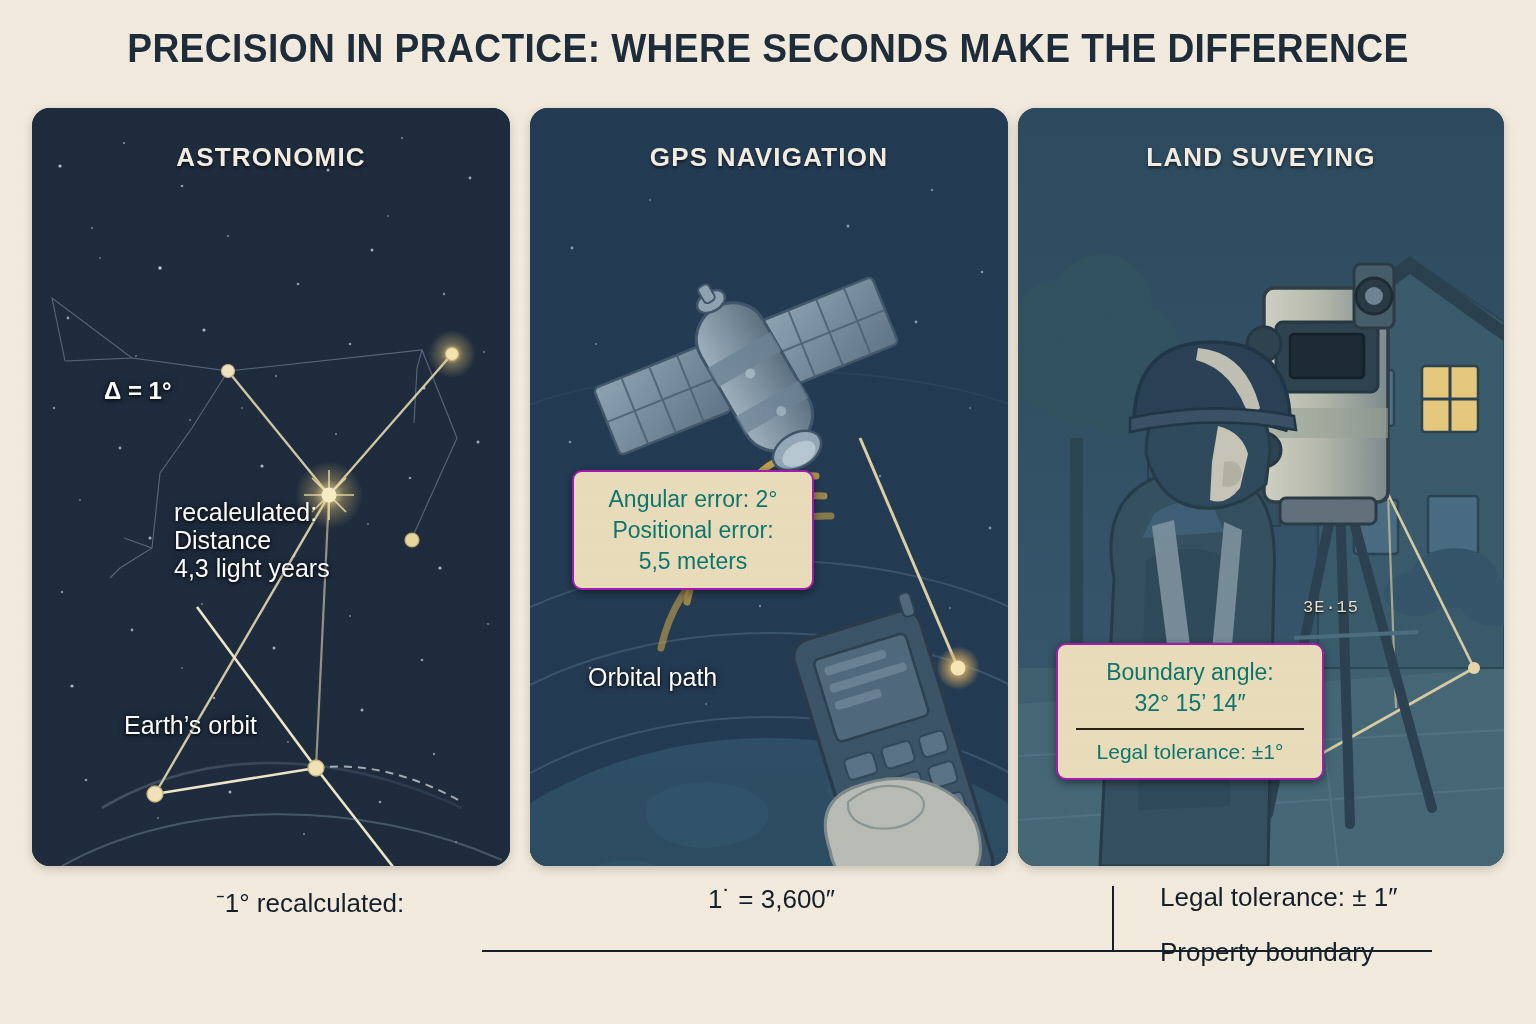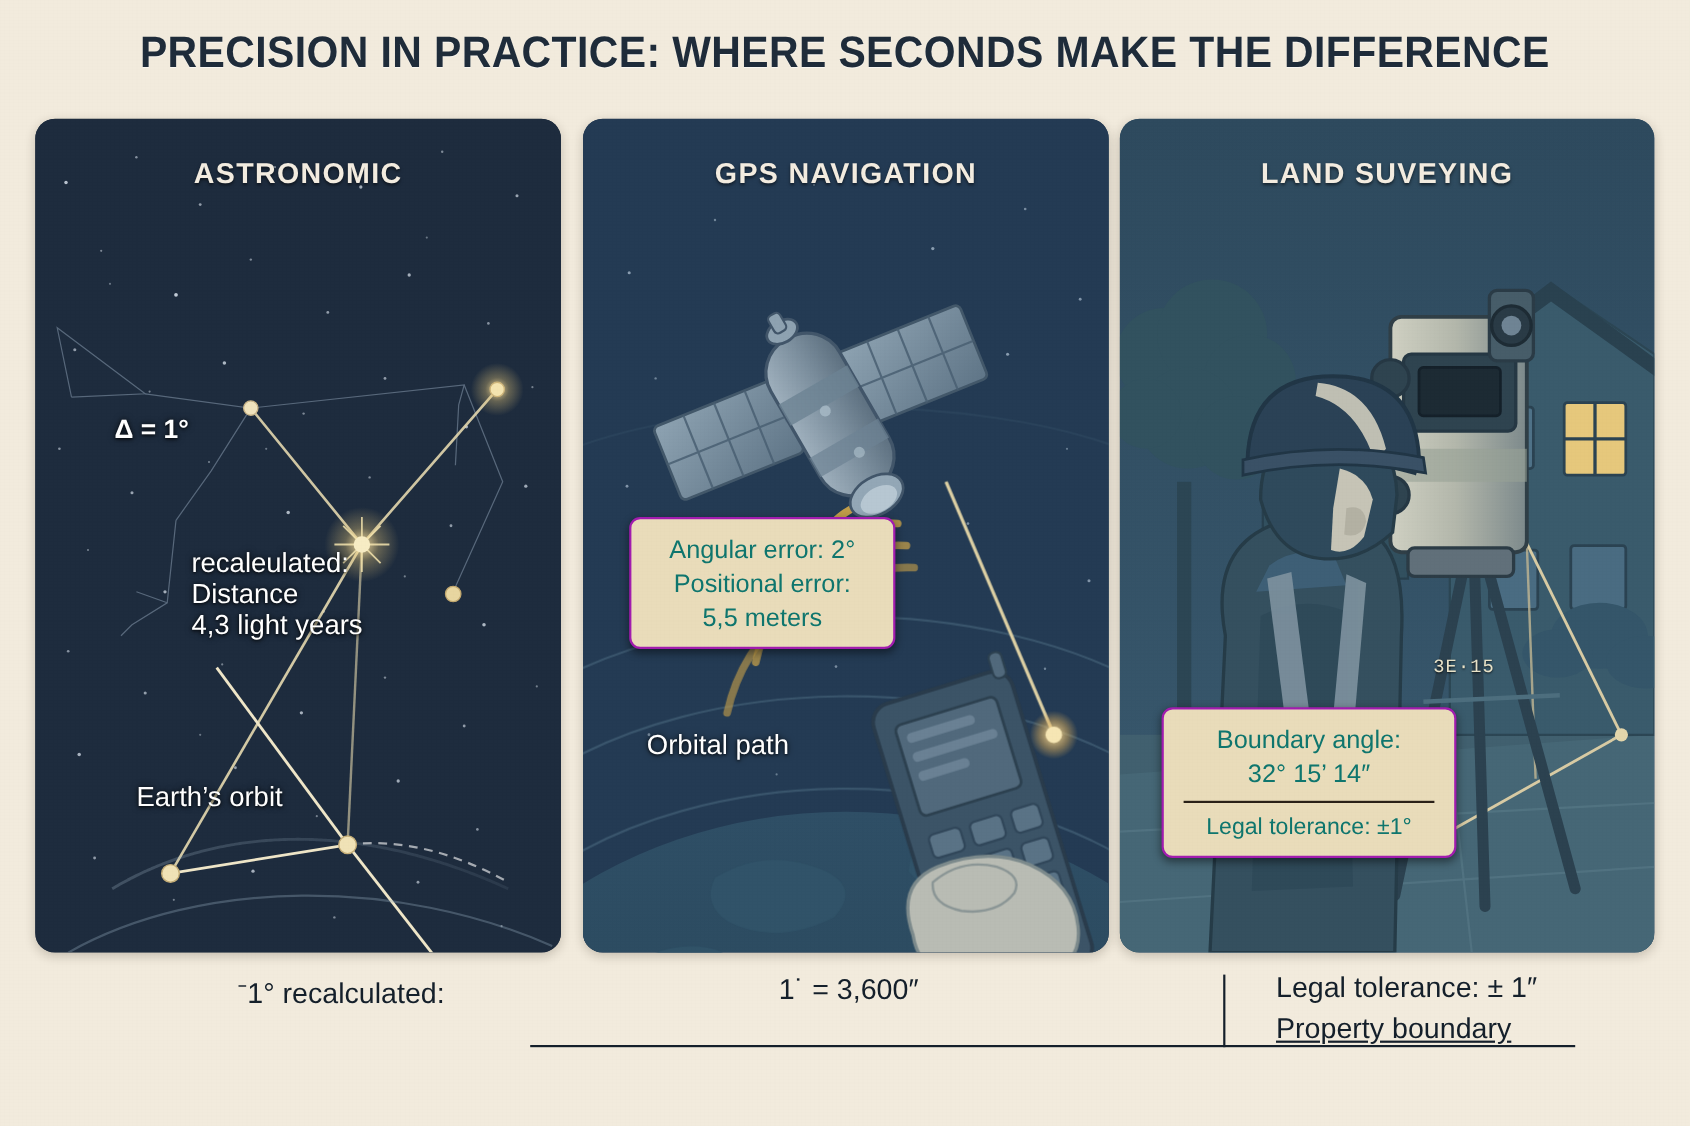--- a/index.html
+++ b/index.html
@@ -479,19 +479,19 @@
     </div>
   </div>
 </div>
 
 <div class="footer">
   <div class="foot-txt" style="left:180px; top:12px;">⁻1° recalculated:</div>
 
   <div class="foot-txt" style="left:672px; top:12px;">1˙ = 3,600″</div>
 
   <div class="foot-txt" style="left:1124px; top:10px;">Legal tolerance: ± 1″</div>
-  <div class="foot-txt" style="left:1124px; top:48px;text-decoration:underline;">Property boundary</div>
+  <div class="foot-txt" style="left:1124px; top:65px;">Property boundary</div>
 
   <div class="foot-line" style="left:446px; top:78px; width:950px; height:2px;"></div>
   <div class="foot-line" style="left:1076px; top:14px; width:2px; height:66px;"></div>
 </div>
 
 <div class="paper-grain"></div>
 
 </body></html>

